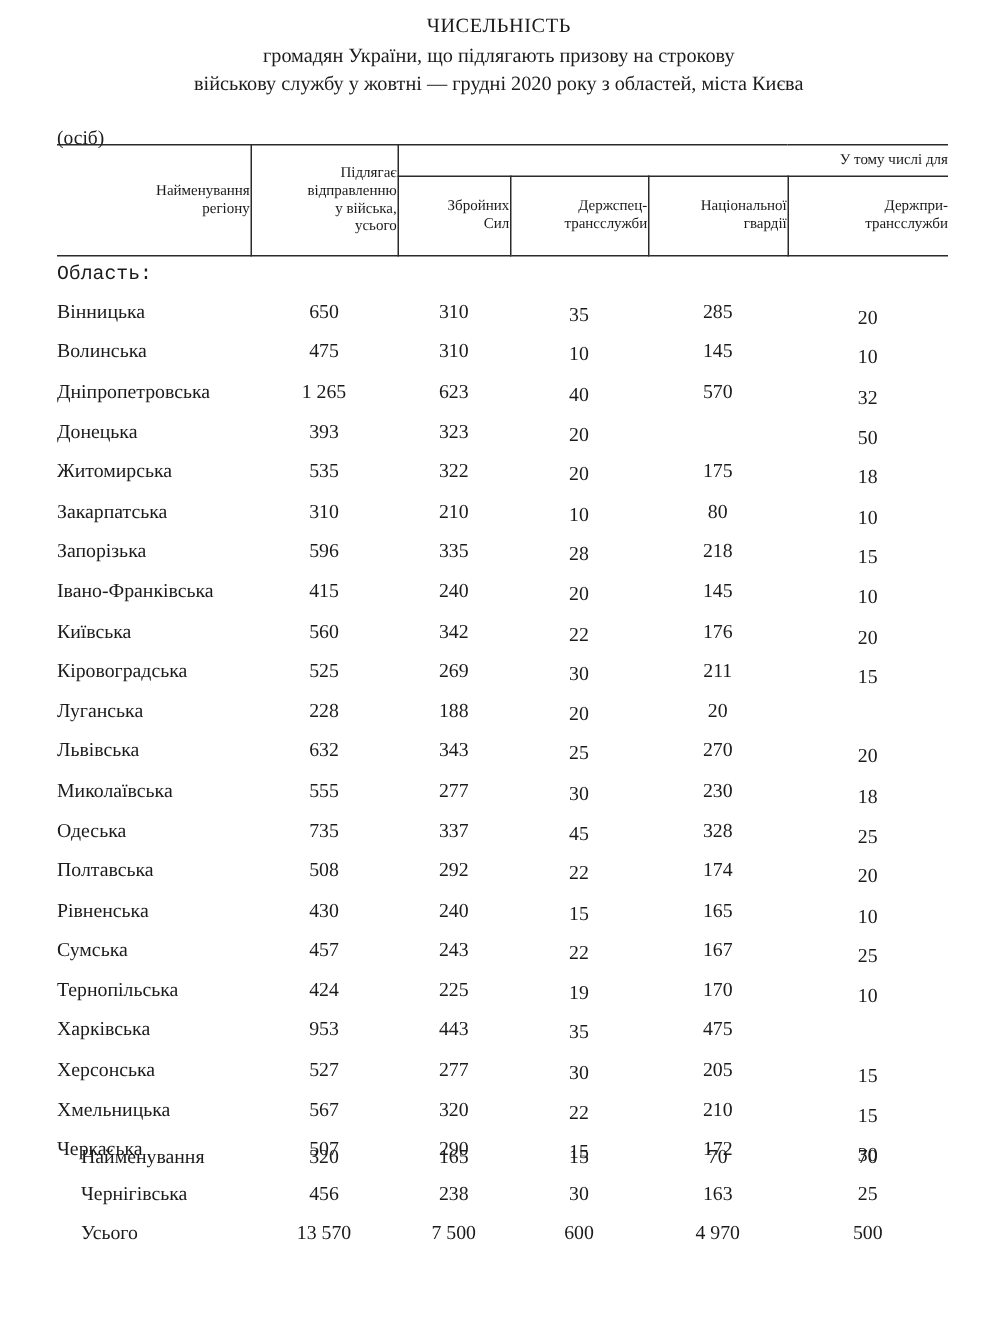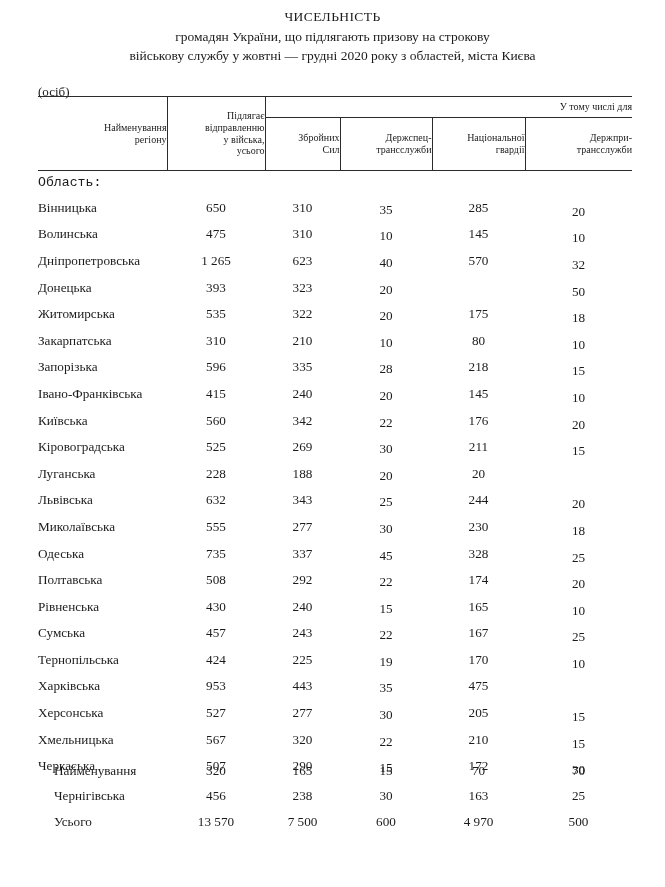--- a/index.html
+++ b/index.html
@@ -281,21 +281,21 @@
         <td class="num">188</td>
         <td class="num"><span class="nudge-3">20</span></td>
         <td class="num">20</td>
         <td class="num empty-cell"></td>
       </tr>
       <tr>
         <td class="region">Львівська</td>
         <td class="num">632</td>
         <td class="num">343</td>
         <td class="num"><span class="nudge-3">25</span></td>
-        <td class="num">244</td>
+        <td class="num">270</td>
         <td class="num"><span class="nudge-1">20</span></td>
       </tr>
       <tr>
         <td class="region">Миколаївська</td>
         <td class="num">555</td>
         <td class="num">277</td>
         <td class="num"><span class="nudge-3">30</span></td>
         <td class="num">230</td>
         <td class="num"><span class="nudge-1">18</span></td>
       </tr>

